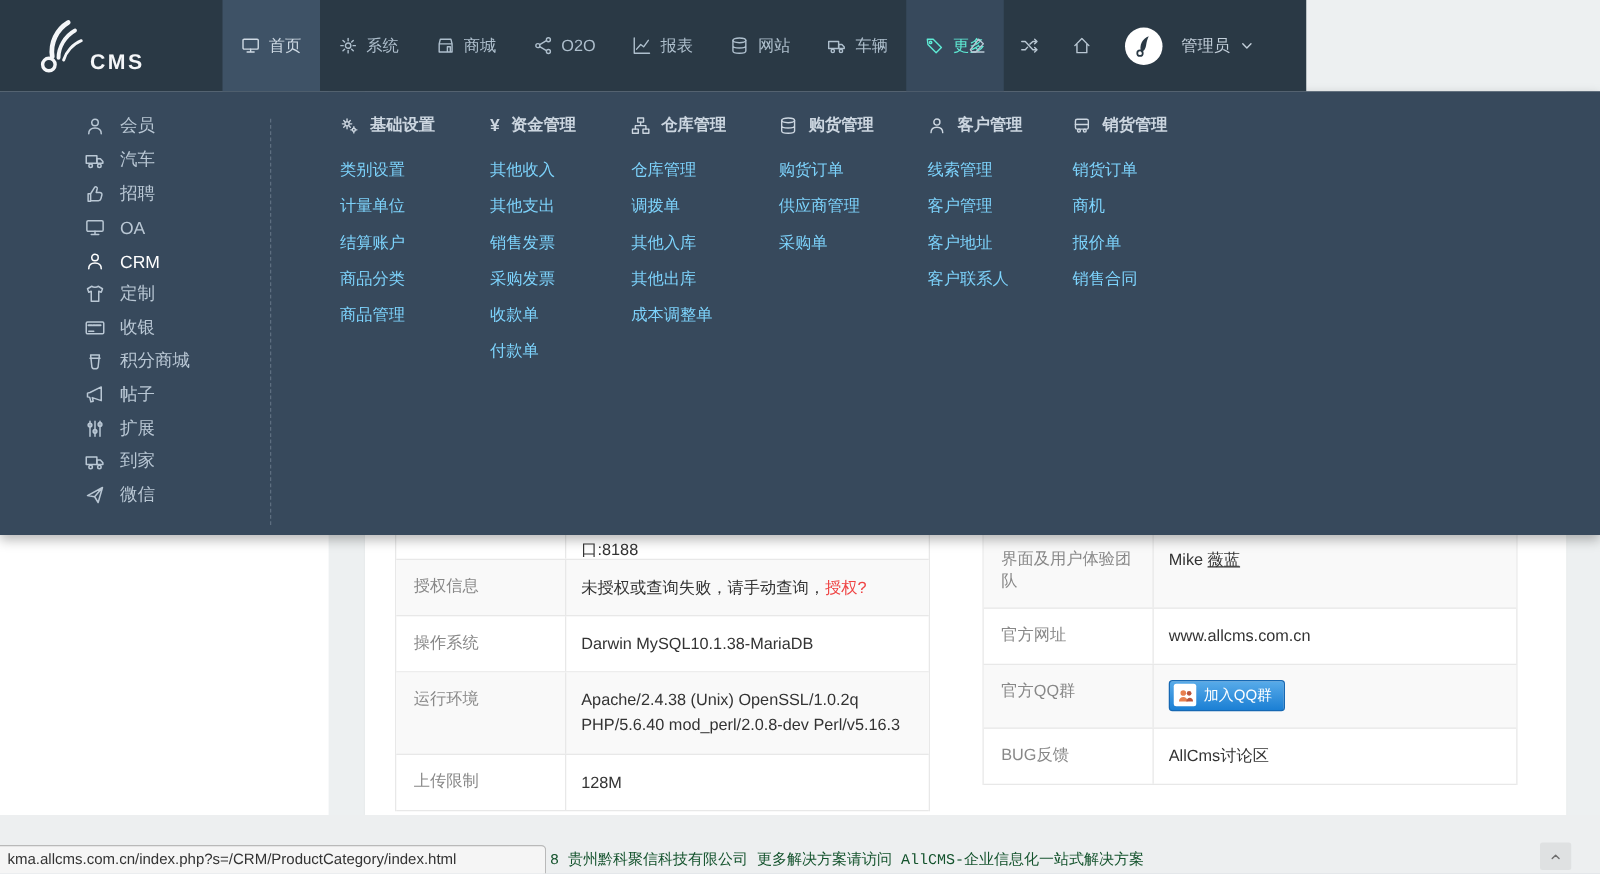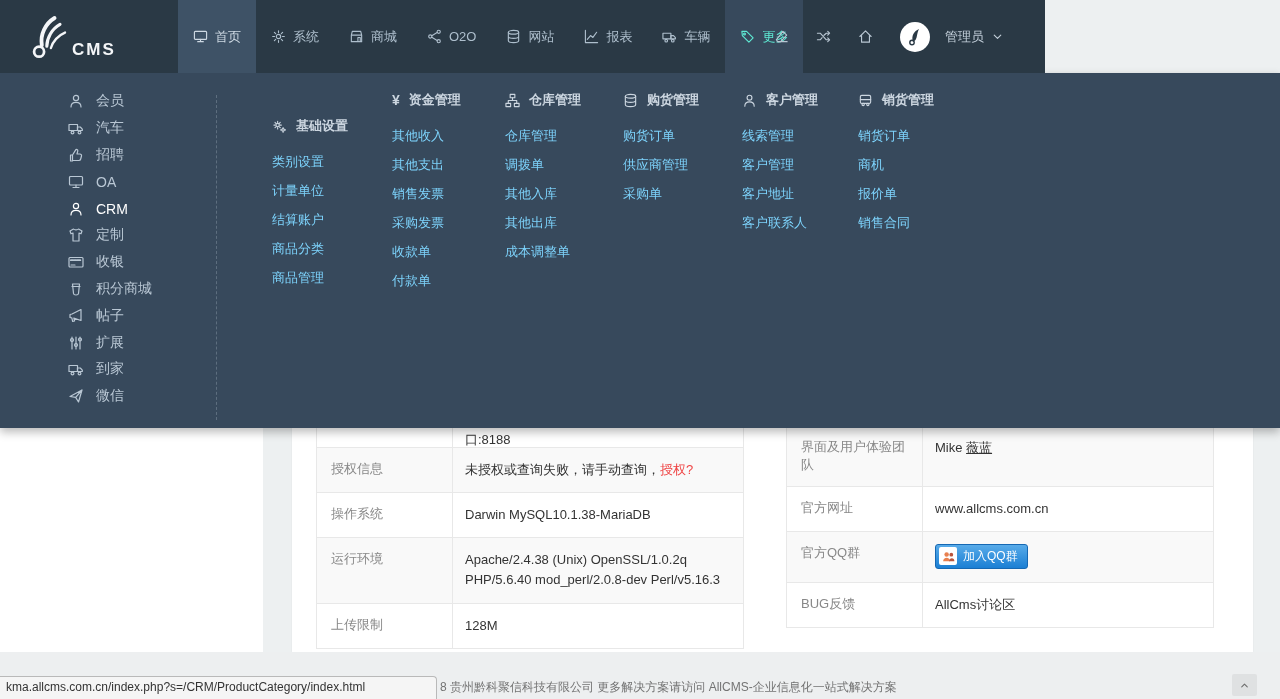--- a/index.html
+++ b/index.html
@@ -50,21 +50,21 @@
   .mega-divider{position:absolute;left:216px;top:22px;height:325px;border-left:1px dashed #5d6e7f;}
   .mega-col{position:absolute;top:17px;}
   .mega-col .col-head{display:flex;align-items:center;gap:9px;color:#ccd6e0;font-size:13px;font-weight:bold;height:20px;margin-bottom:11px;cursor:pointer;}
   .mega-col .col-item{display:block;color:#7dd3fc;font-size:13px;line-height:29px;cursor:pointer;}
   
   .ic{display:inline-flex;}
   .ic svg{width:15px;height:15px;display:block;}
   .ic.big svg{width:16px;height:16px;}
   .yen-glyph{font-size:14px;line-height:15px;font-weight:bold;}
   
-  .copyright{position:absolute;left:440px;top:679px;font-size:12px;color:#737373;white-space:nowrap;}
+  .copyright{position:absolute;left:440px;top:679px;font-size:12px;color:#14532d;white-space:nowrap;font-family:Liberation Mono, monospace;}
   .status-tip{position:absolute;left:0;top:676px;width:437px;height:23px;box-sizing:border-box;background:#f5f5f5;
     border-top:1px solid #b9b9b9;border-right:1px solid #b9b9b9;border-top-right-radius:4px;
     font-size:12px;color:#333;line-height:21px;padding-left:6px;white-space:nowrap;overflow:hidden;z-index:50;}
   .scroll-top{position:absolute;left:1232px;top:674px;width:25px;height:22px;background:#dfe1e2;border-radius:2px;
     display:flex;align-items:center;justify-content:center;color:#6d6d6d;cursor:pointer;z-index:50;}
   .scroll-top svg{width:11px;height:11px;}
 </style>
 </head>
 <body>
 
@@ -181,34 +181,34 @@
               <circle cx="3.5" cy="8" r="1.7"></circle>
               <circle cx="12.5" cy="13" r="1.7"></circle>
               <path d="M5.1 7.2l5.7-3.4M5.1 8.8l5.7 3.4"></path>
             </svg>
           </span>
           <span>O2O</span>
         </div>
         <div class="nav-tab">
           <span class="ic ">
             <svg viewBox="0 0 16 16" fill="none" stroke="currentColor" stroke-width="1.2" stroke-linecap="round" stroke-linejoin="round">
+              <path d="M1.5 1.5v13h13"></path>
+              <path d="M3.5 11l3.5-4 2.5 2 4-5.5"></path>
+            </svg>
+          </span>
+          <span>报表</span>
+        </div>
+        <div class="nav-tab">
+          <span class="ic ">
+            <svg viewBox="0 0 16 16" fill="none" stroke="currentColor" stroke-width="1.2" stroke-linecap="round" stroke-linejoin="round">
               <ellipse cx="8" cy="3.5" rx="5.5" ry="2"></ellipse>
               <path d="M2.5 3.5v9c0 1.1 2.5 2 5.5 2s5.5-.9 5.5-2v-9M2.5 8c0 1.1 2.5 2 5.5 2s5.5-.9 5.5-2"></path>
             </svg>
           </span>
           <span>网站</span>
-        </div>
-        <div class="nav-tab">
-          <span class="ic ">
-            <svg viewBox="0 0 16 16" fill="none" stroke="currentColor" stroke-width="1.2" stroke-linecap="round" stroke-linejoin="round">
-              <path d="M1.5 1.5v13h13"></path>
-              <path d="M3.5 11l3.5-4 2.5 2 4-5.5"></path>
-            </svg>
-          </span>
-          <span>报表</span>
         </div>
         <div class="nav-tab">
           <span class="ic ">
             <svg viewBox="0 0 16 16" fill="none" stroke="currentColor" stroke-width="1.2" stroke-linecap="round" stroke-linejoin="round">
               <rect x="1" y="4.5" width="8.5" height="6"></rect>
               <path d="M9.5 7h2.8l2 2.2v1.3h-4.8z"></path>
               <circle cx="4.5" cy="12.5" r="1.4"></circle>
               <circle cx="11.5" cy="12.5" r="1.4"></circle>
             </svg>
           </span>
@@ -368,21 +368,21 @@
           <span class="ic big">
             <svg viewBox="0 0 16 16" fill="none" stroke="currentColor" stroke-width="1.2" stroke-linecap="round" stroke-linejoin="round">
               <path d="M2 8.5L14 2l-3.5 12-2.8-4.6zM7.7 9.4L14 2"></path>
             </svg>
           </span>
           <span>微信</span>
         </div>
       </div>
     <div class="mega-divider"></div>
     <div id="mega-cols">
-        <div class="mega-col" style="left: 272px; margin-top: 26px;">
+        <div class="mega-col" style="left: 272px;">
           <div class="col-head">
             <span class="ic ">
               <svg viewBox="0 0 16 16" fill="none" stroke="currentColor" stroke-width="1.2" stroke-linecap="round" stroke-linejoin="round">
                 <circle cx="6" cy="6.5" r="1.8"></circle>
                 <path d="M6 2.4v1.4M6 9.2v1.4M2 6.5h1.4M8.6 6.5H10M3.2 3.7l1 1M7.8 8.3l1 1M8.8 3.7l-1 1M4.2 8.3l-1 1"></path>
                 <circle cx="11.8" cy="11.6" r="1.3"></circle>
                 <path d="M11.8 9v1.1M11.8 13.1v1.1M9.2 11.6h1.1M13.3 11.6h1.1"></path>
               </svg>
             </span>
             <span>基础设置</span>

